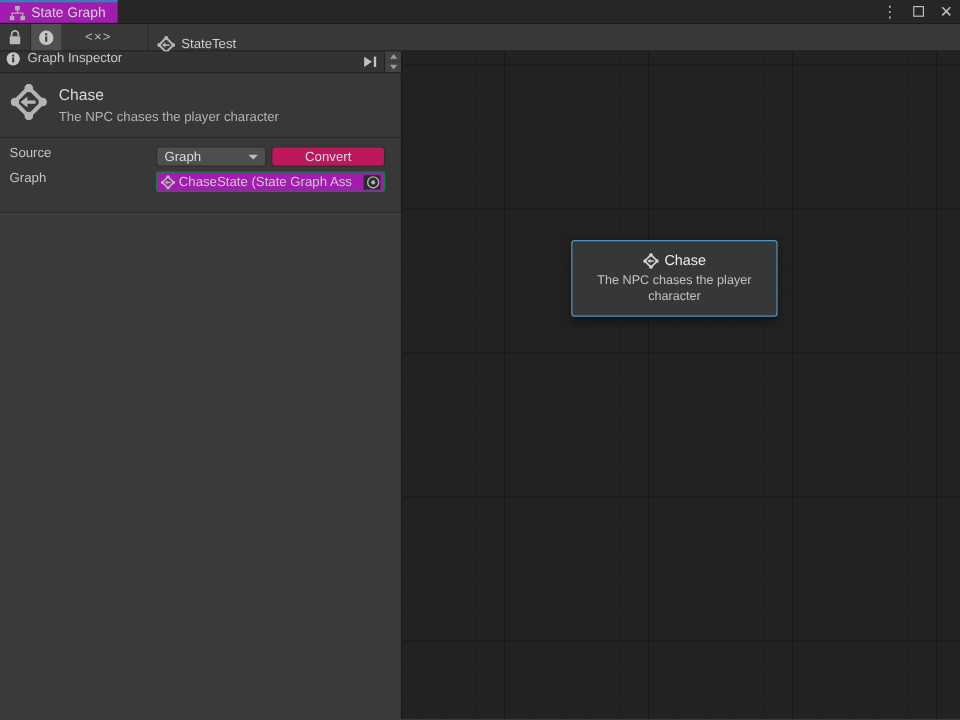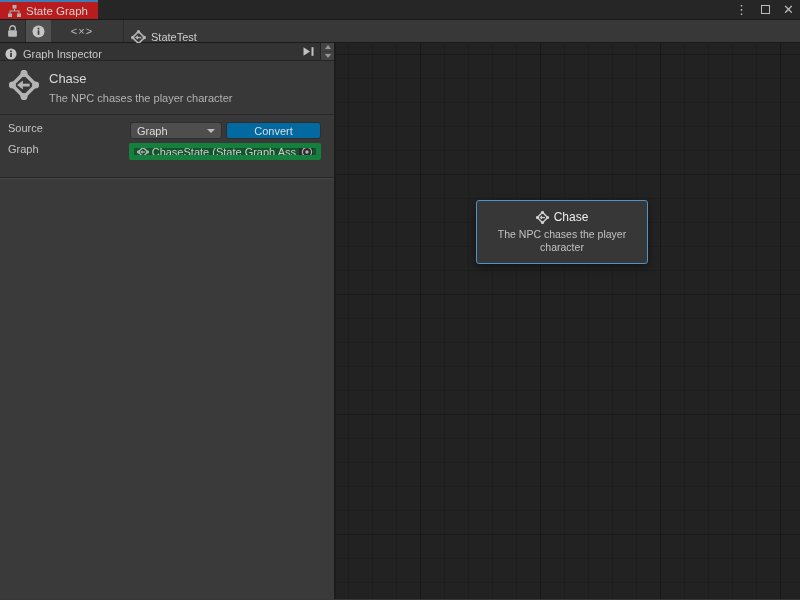--- a/index.html
+++ b/index.html
@@ -11,21 +11,21 @@
     background:#383838;
     -webkit-font-smoothing: antialiased;
   }
   svg { display:block; }
 
   
   .titlebar {
     height:19px; background:#262626; display:flex; align-items:stretch; position:relative;
   }
   .tab {
-    width:98px; background:#b91c1c; border-top:2px solid #3e7cb8;
+    width:98px; background:#a21caf; border-top:2px solid #3e7cb8;
     display:flex; align-items:center; gap:5px; padding:4px 8px;
     color:#d4d4d4; font-size:11.5px;
   }
   .win-controls {
     position:absolute; right:6px; top:0; height:19px;
     display:flex; align-items:center; gap:13px; color:#bdbdbd;
   }
   .win-controls .glyph { font-size:13px; line-height:1; cursor:default; }
   .maxbox { width:9px; height:9px; border:1.5px solid #bdbdbd; }
 
@@ -66,21 +66,21 @@
   
   .main { display:flex; height:556px; }
 
   
   .inspector {
     width:336px; background:#383838; border-right:2px solid #1c1c1c;
     display:flex; flex-direction:column; position:relative;
   }
   .insp-header {
     height:18px; background:#333333; border-bottom:1px solid #242424;
-    display:flex; align-items:flex-end; padding-left:5px; gap:6px; color:#c8c8c8;
+    display:flex; align-items:flex-start; padding-left:5px; gap:6px; color:#c8c8c8;
   }
   .insp-header-right { margin-left:auto; display:flex; align-items:stretch; height:100%; }
   .dock-btn { display:flex; align-items:center; padding:0 5px; }
   .scroll-arrows { width:14px; display:flex; flex-direction:column; border-left:1px solid #242424; }
   .scroll-arrow {
     flex:1; background:#434343; display:flex; align-items:center; justify-content:center;
   }
   .scroll-arrow + .scroll-arrow { border-top:1px solid #383838; }
   .tri-up-s {
     width:0;height:0; border-left:3.5px solid transparent; border-right:3.5px solid transparent;
@@ -102,26 +102,26 @@
   .fields { padding:7px 13px 0 8px; }
   .field-row { display:flex; align-items:flex-start; height:21px; }
   .field-label { width:122px; color:#c4c4c4; }
   .field-controls { flex:1; display:flex; gap:4px; height:17px; }
   .dropdown {
     flex:0 0 92px; background:#4e4e4e; border:1px solid #2e2e2e; border-radius:3px;
     display:flex; align-items:center; padding:0 6px; color:#dcdcdc; position:relative;
   }
   .dropdown .tri-down { position:absolute; right:6px; color:#bdbdbd; }
   .btn {
-    background:#0369a1; border:1px solid #2e2e2e; border-radius:3px;
+    background:#be185d; border:1px solid #2e2e2e; border-radius:3px;
     color:#dcdcdc; display:flex; align-items:center; justify-content:center;
   }
   .convert-btn { flex:1; }
   .object-field {
-    flex:1; background:#14532d; border:5px solid #15803d; border-radius:2px;
+    flex:1; background:#a21caf; border:1px solid #15803d; border-radius:2px;
     display:flex; align-items:center; gap:3px; padding:0 3px; overflow:hidden; position:relative;
   }
   .object-field .obj-text {
     white-space:nowrap; overflow:hidden; flex:1; color:#cccccc;
   }
   .obj-picker {
     flex:0 0 auto; display:flex; align-items:center; padding-left:2px;
     background:#2a2a2a;
   }
   .edit-graph-wrap { padding:7px 13px 0 8px; }

